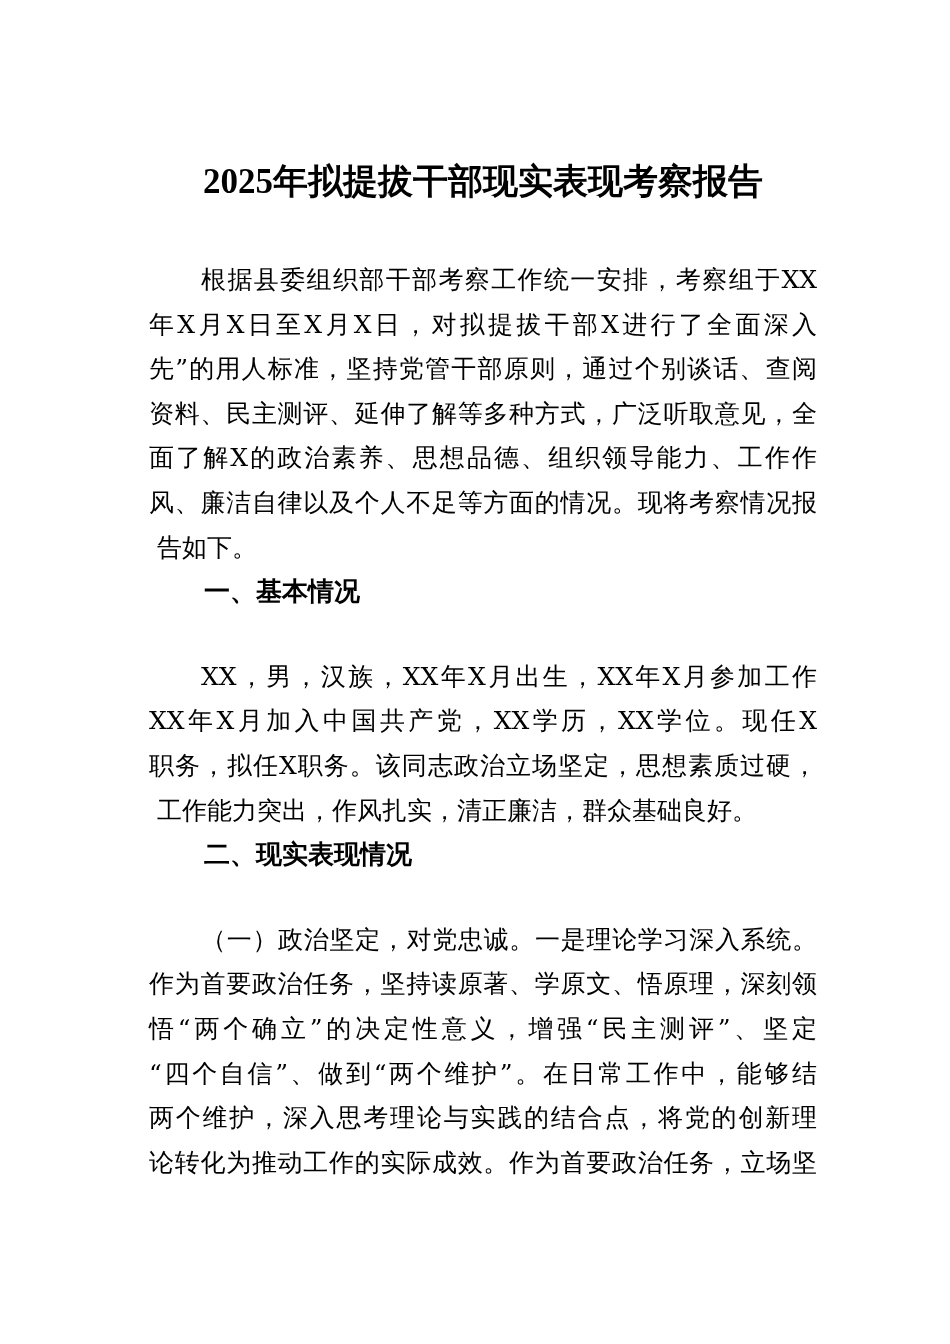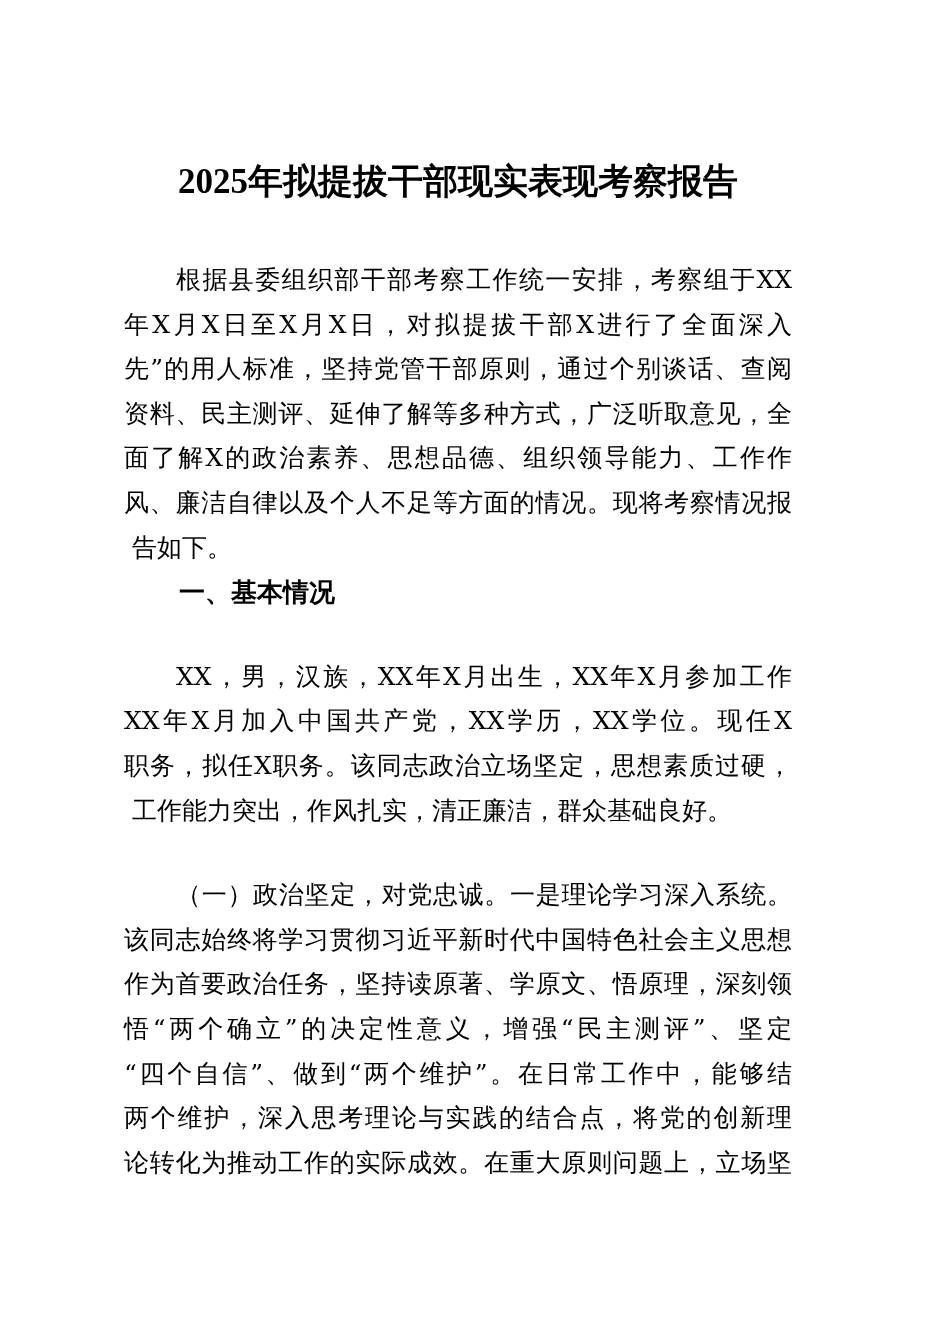--- a/index.html
+++ b/index.html
@@ -10,21 +10,21 @@
   .page {
     position: relative;
     width: 950px;
     height: 1344px;
     background: #ffffff;
     color: #000000;
     overflow: hidden;
   }
   .content {
     position: absolute;
-    left: 124px;
+    left: 149px;
     top: 0;
     width: 668px;
   }
   .doc-title {
     margin-top: 158px;
     font-family: "Liberation Serif", "DejaVu Serif", serif;
     font-weight: 700;
     font-size: 35px;
     line-height: 48px;
     text-align: center;
@@ -46,21 +46,21 @@
   }
   .line.lastline {
     text-align-last: left;
     margin-left: 8px;
   }
   .line.indent {
     text-indent: 52px;
     margin-top: 40px;
   }
   .line.heading {
-    font-family: Liberation Sans, sans-serif;
+    font-family: Liberation Serif, serif;
     font-weight: 700;
     font-size: 26px;
     text-indent: 55px;
     text-align-last: left;
   }
 </style>
 </head>
 <body>
 
 <div class="page">
@@ -82,26 +82,26 @@
 
       <div class="line heading">一、基本情况</div>
 
       <div>
         <div class="line indent">XX，男，汉族，XX年X月出生，XX年X月参加工作</div>
         <div class="line">XX年X月加入中国共产党，XX学历，XX学位。现任X</div>
         <div class="line">职务，拟任X职务。该同志政治立场坚定，思想素质过硬，</div>
         <div class="line lastline">工作能力突出，作风扎实，清正廉洁，群众基础良好。</div>
       </div>
 
+      <div class="line heading">二、现实表现情况</div>
 
       <div>
         <div class="line indent">（一）政治坚定，对党忠诚。一是理论学习深入系统。</div>
-        <div class="line">该同志始终将学习贯彻习近平新时代中国特色社会主义思想</div>
         <div class="line">作为首要政治任务，坚持读原著、学原文、悟原理，深刻领</div>
         <div class="line">悟“两个确立”的决定性意义，增强“民主测评”、坚定</div>
         <div class="line">“四个自信”、做到“两个维护”。在日常工作中，能够结</div>
         <div class="line">两个维护，深入思考理论与实践的结合点，将党的创新理</div>
-        <div class="line">论转化为推动工作的实际成效。在重大原则问题上，立场坚</div>
+        <div class="line">论转化为推动工作的实际成效。作为首要政治任务，立场坚</div>
       </div>
 
     </div>
   </div>
 </div>
 
 </body></html>

